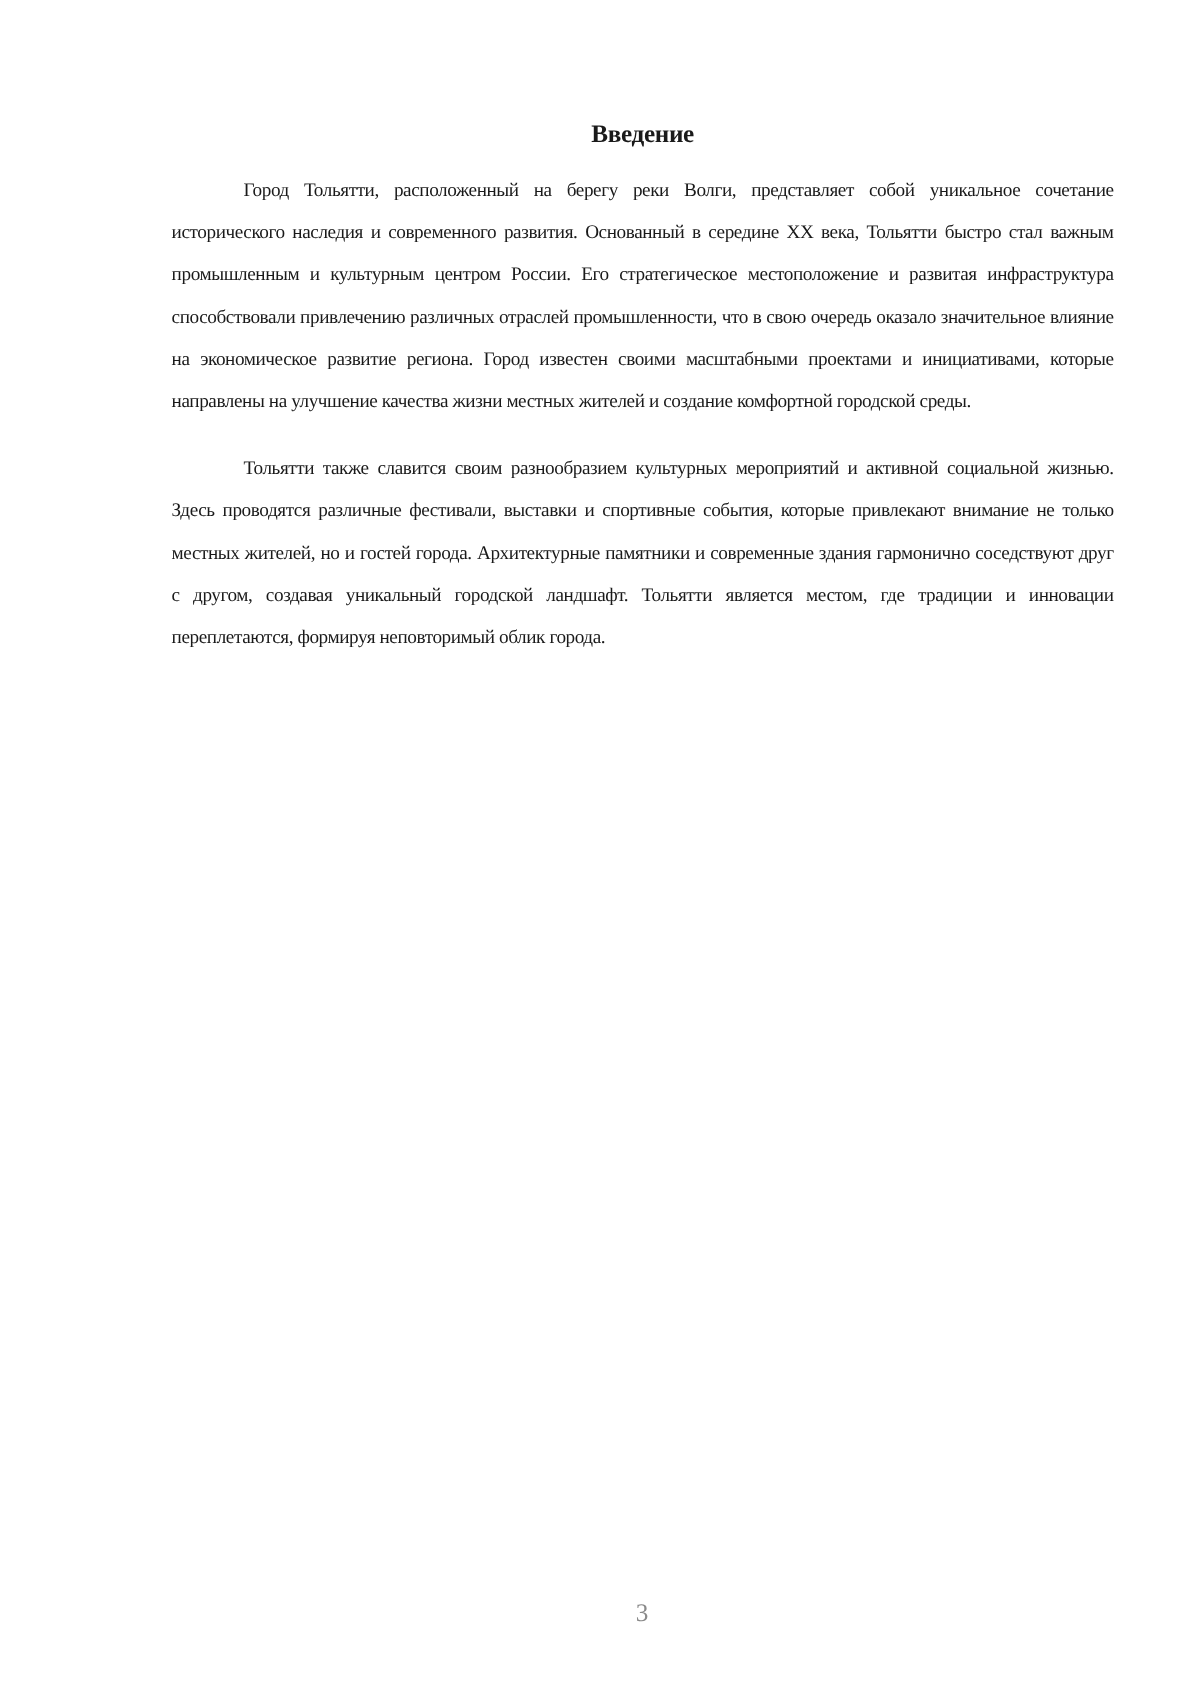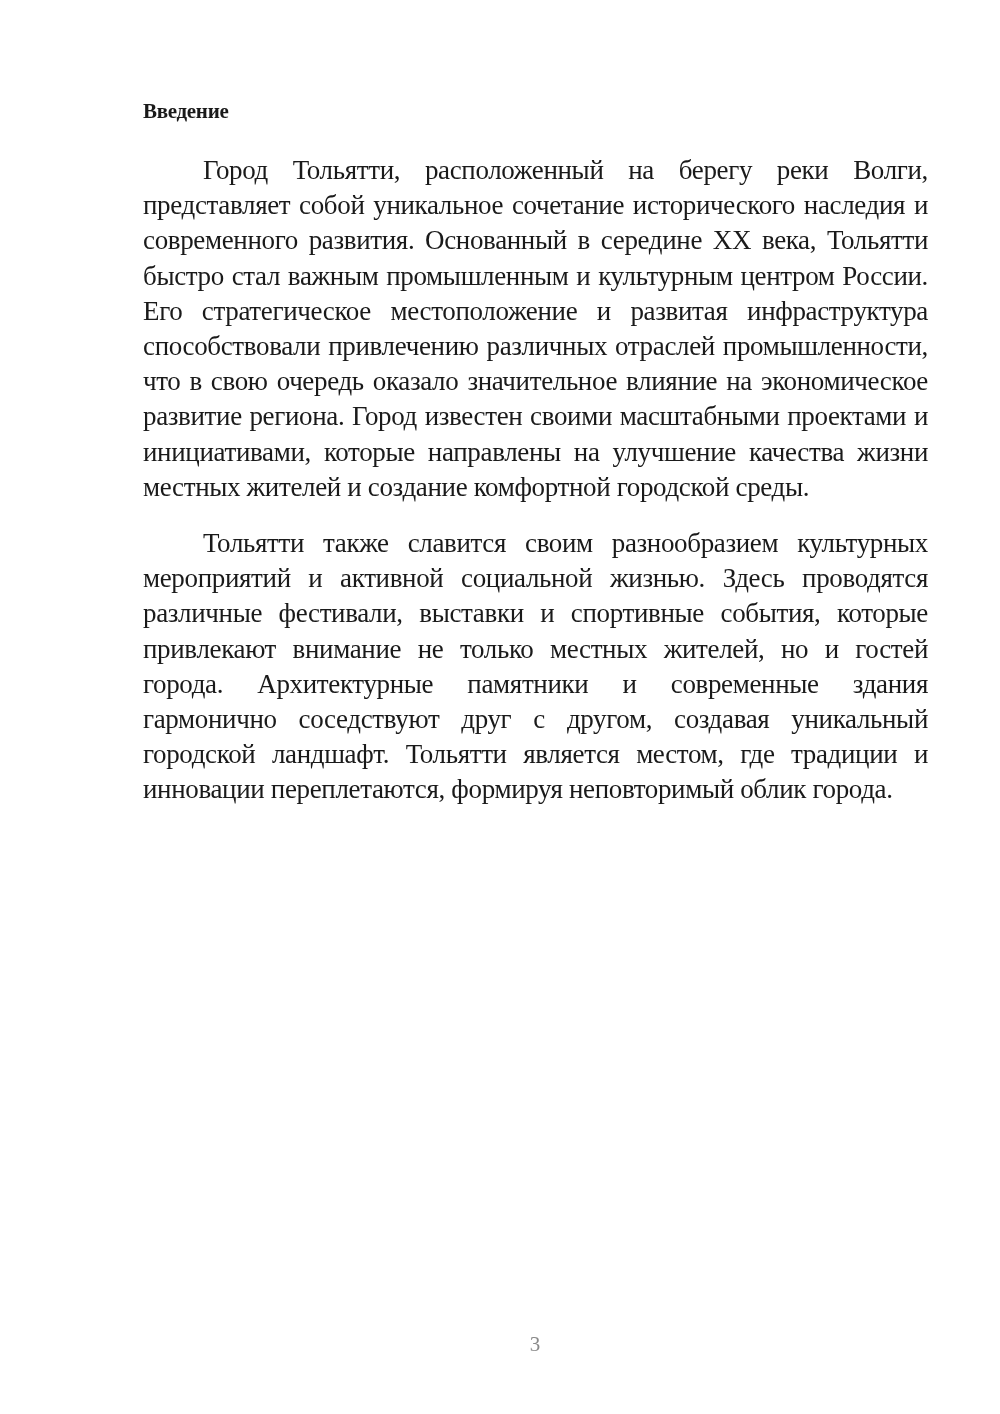--- a/index.html
+++ b/index.html
@@ -19,36 +19,36 @@
       position: absolute;
       left: 143px;
       top: 0;
       width: 785px;
     }
     .title {
       position: absolute;
       top: 96px;
       left: 0;
       width: 785px;
-      text-align: left;
+      text-align: center;
       font-weight: bold;
       font-size: 21px;
       line-height: 30px;
       margin: 0;
       letter-spacing: -0.3px;
     }
     .body-text {
       position: absolute;
       top: 141px;
       left: 0;
       width: 785px;
     }
     .para {
-      margin: 12px 0 21px 0;
-      font-size: 27px;
+      margin: 0 0 21px 0;
+      font-size: 16px;
       line-height: 35.2px;
       text-align: justify;
       text-indent: 60px;
       letter-spacing: -0.35px;
       word-spacing: 0px;
     }
     .page-number {
       position: absolute;
       top: 1332px;
       left: 0;

